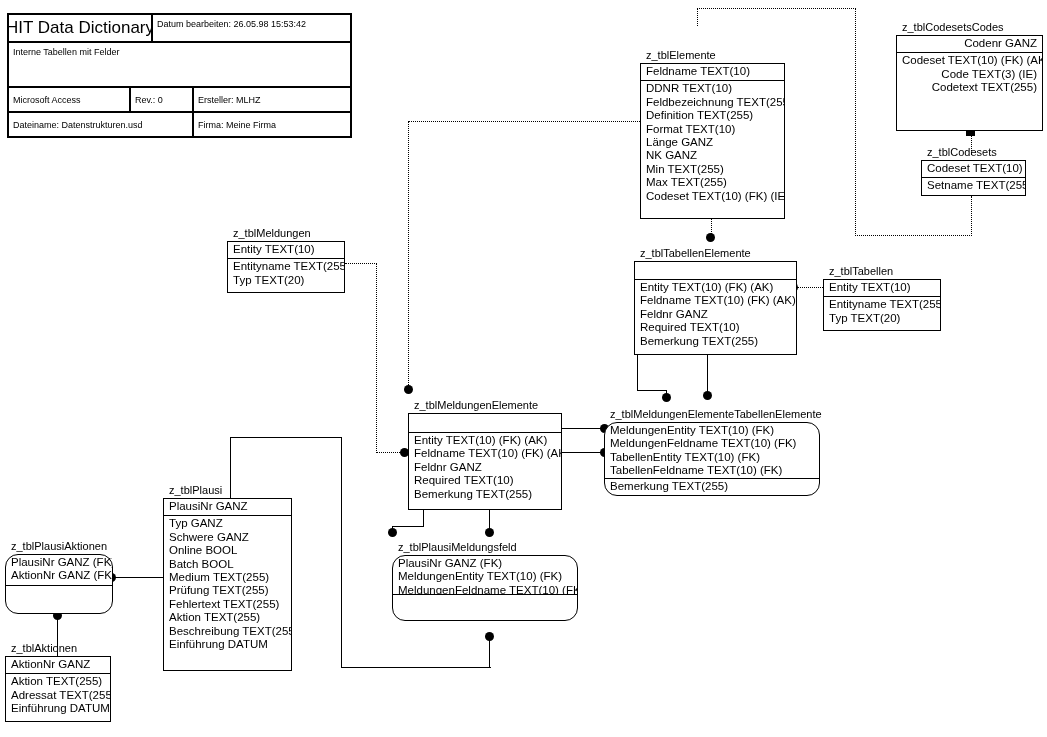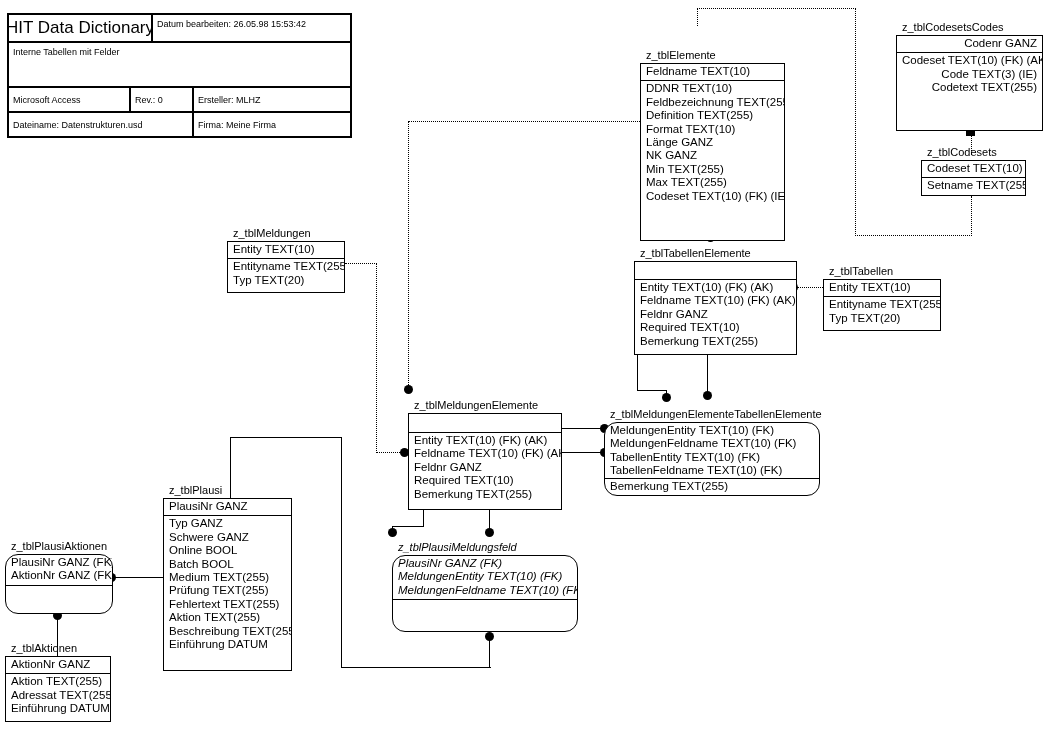--- a/index.html
+++ b/index.html
@@ -177,21 +177,21 @@
   <div class="ln lnv" style="left:57px; top:614px; height:42px;"></div>
   <div class="dot" style="left:53px; top:611px;"></div>
 
   <div class="ln lnv" style="left:230px; top:437px; height:61px;"></div>
   <div class="ln lnh" style="left:230px; top:437px; width:112px;"></div>
   <div class="ln lnv" style="left:341px; top:437px; height:231px;"></div>
   <div class="ln lnh" style="left:341px; top:667px; width:150px;"></div>
   <div class="ln lnv" style="left:489px; top:637px; height:31px;"></div>
   <div class="dot" style="left:485px; top:632px;"></div>
 
-  <div class="entity" style="left:640px; top:63px; width:145px; height:178px;">
+  <div class="entity" style="left:640px; top:63px; width:145px; height:156px;">
     <div class="entity-title">z_tblElemente</div>
     <div class="ebox">
       <div class="sec key">
         <div class="attr">Feldname TEXT(10)</div>
       </div>
       <div class="sec">
         <div class="attr">DDNR TEXT(10)</div>
         <div class="attr">Feldbezeichnung TEXT(255)</div>
         <div class="attr">Definition TEXT(255)</div>
         <div class="attr">Format TEXT(10)</div>
@@ -338,21 +338,21 @@
         <div class="attr">AktionNr GANZ</div>
       </div>
       <div class="sec">
         <div class="attr">Aktion TEXT(255)</div>
         <div class="attr">Adressat TEXT(255)</div>
         <div class="attr">Einführung DATUM</div>
       </div>
     </div>
   </div>
 
-  <div class="entity" style="left:392px; top:555px; width:186px; height:77px;font-style:italic;">
+  <div class="entity" style="left:392px; top:555px; width:186px; height:66px;">
     <div class="entity-title">z_tblPlausiMeldungsfeld</div>
     <div class="ebox rounded">
       <div class="sec key">
         <div class="attr">PlausiNr GANZ (FK)</div>
         <div class="attr">MeldungenEntity TEXT(10) (FK)</div>
         <div class="attr">MeldungenFeldname TEXT(10) (FK)</div>
       </div>
       <div class="sec" style="height:28px;"></div>
     </div>
   </div>

